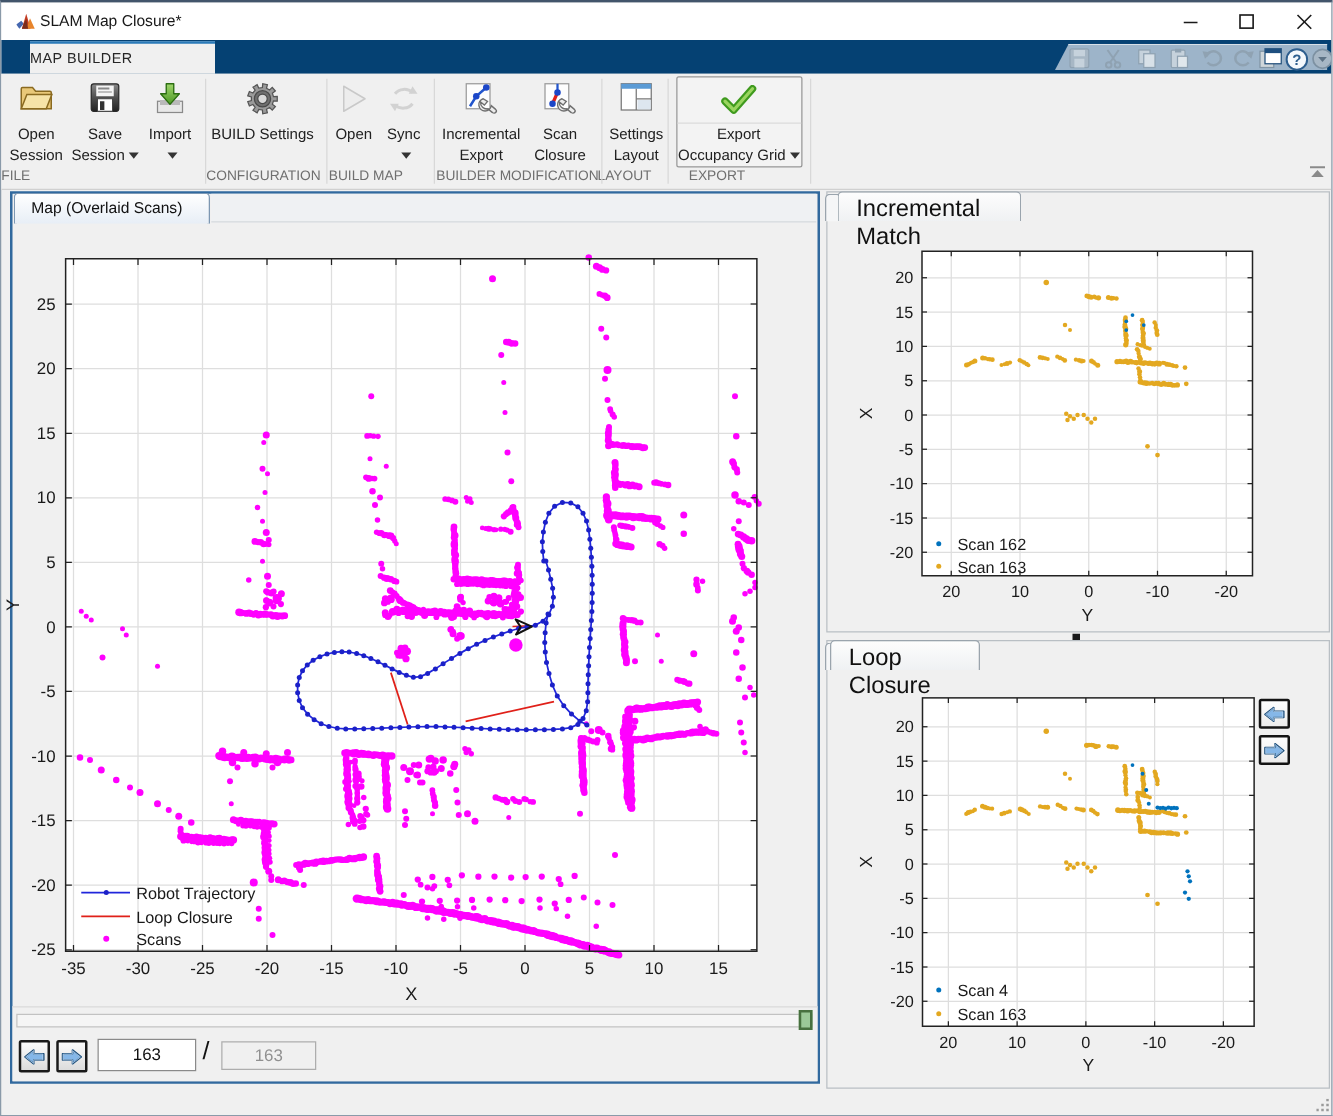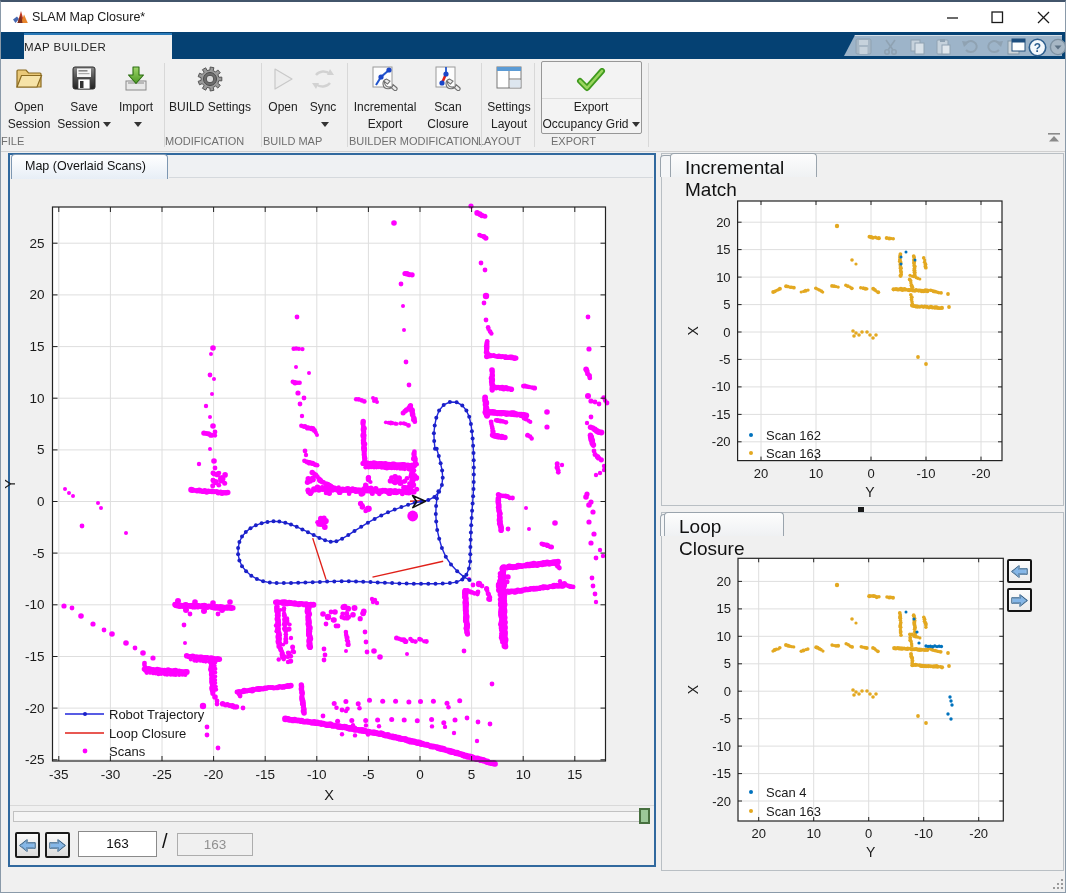--- a/index.html
+++ b/index.html
@@ -230,21 +230,21 @@
   </div>
 <div class="abs" style="left:575px;top:66px">
     <svg width="30" height="24" viewBox="0 0 30 24">
 <path d="M4,13 L11,20 L26,3" fill="none" stroke="#3f9a1e" stroke-width="6" stroke-linecap="round" stroke-linejoin="round"></path>
 <path d="M4,13 L11,20 L26,3" fill="none" stroke="#9ad55f" stroke-width="2.6" stroke-linecap="round" stroke-linejoin="round"></path>
 </svg>
   </div>
 <div class="abs ilabel" style="left:530px;top:98px;width:120px">Export</div>
 <div class="abs ilabel" style="left:530px;top:115px;width:120px">Occupancy Grid<span class="caret"></span></div>
 <div class="abs glabel" style="left:0px;width:160px">FILE</div>
-<div class="abs glabel" style="left:164px;width:90px">MODIFICATION</div>
+<div class="abs glabel" style="left:164px;width:90px">CONFIGURATION</div>
 <div class="abs glabel" style="left:262px;width:80px">BUILD MAP</div>
 <div class="abs glabel" style="left:348px;width:130px">BUILDER MODIFICATION</div>
 <div class="abs glabel" style="left:477px;width:60px">LAYOUT</div>
 <div class="abs glabel" style="left:550px;width:80px">EXPORT</div>
 <div class="abs tsep" style="left:163px"></div>
 <div class="abs tsep" style="left:260px"></div>
 <div class="abs tsep" style="left:346px"></div>
 <div class="abs tsep" style="left:480px"></div>
 <div class="abs tsep" style="left:533px"></div>
 <div class="abs tsep" style="left:647px"></div>

